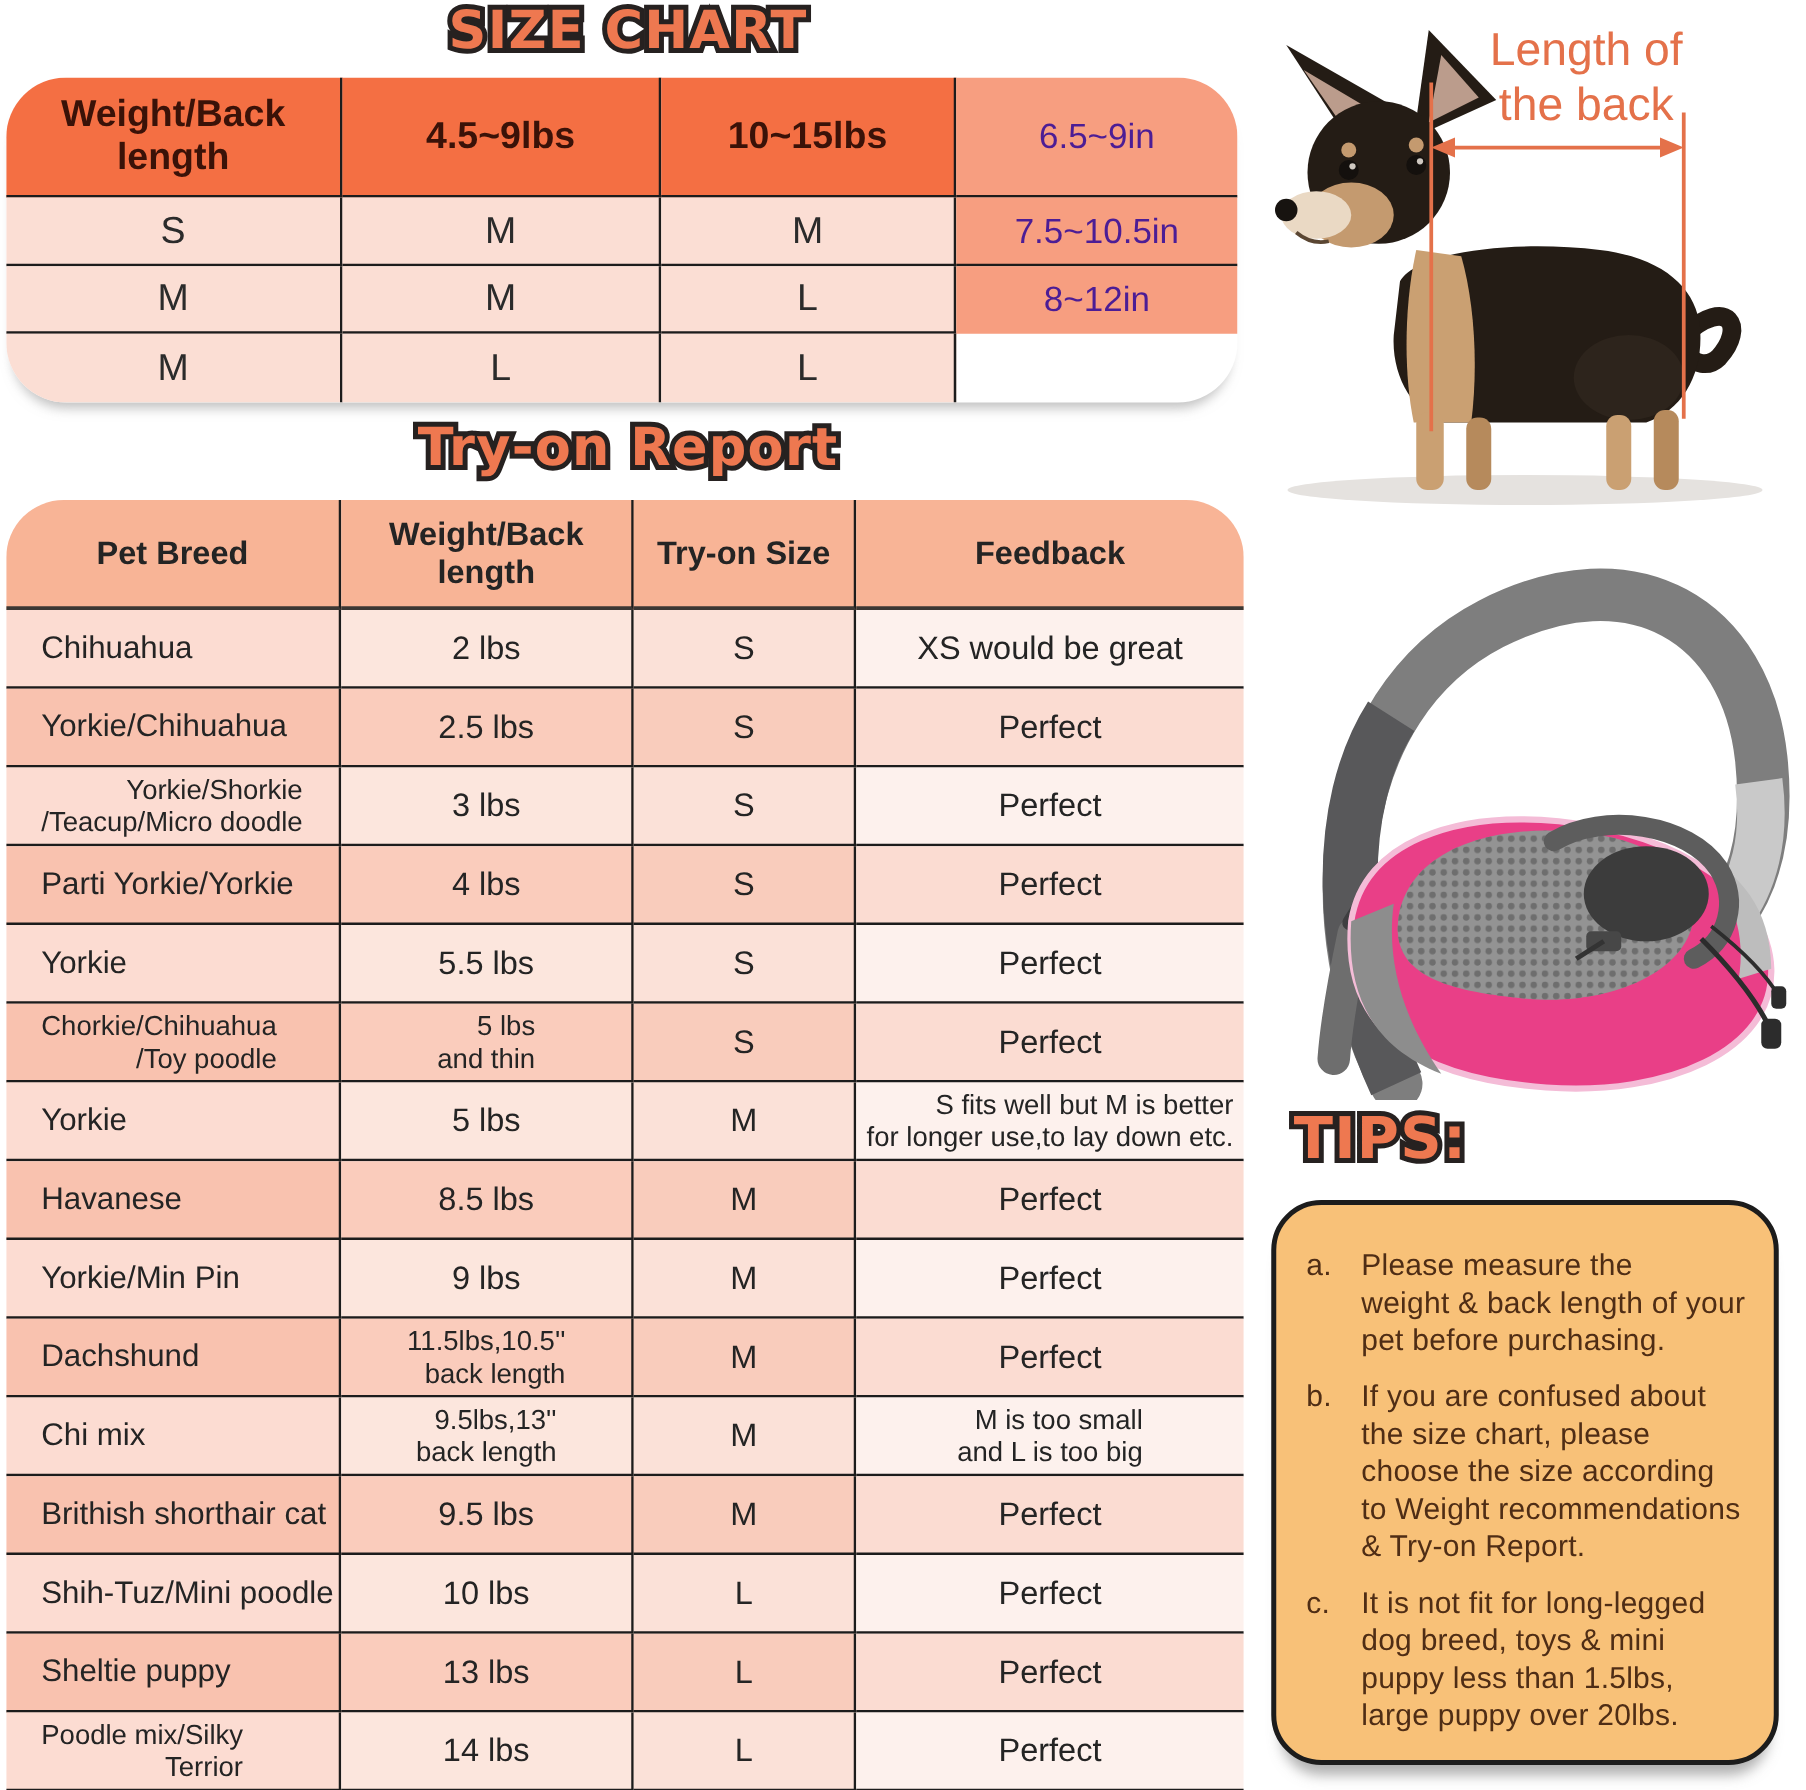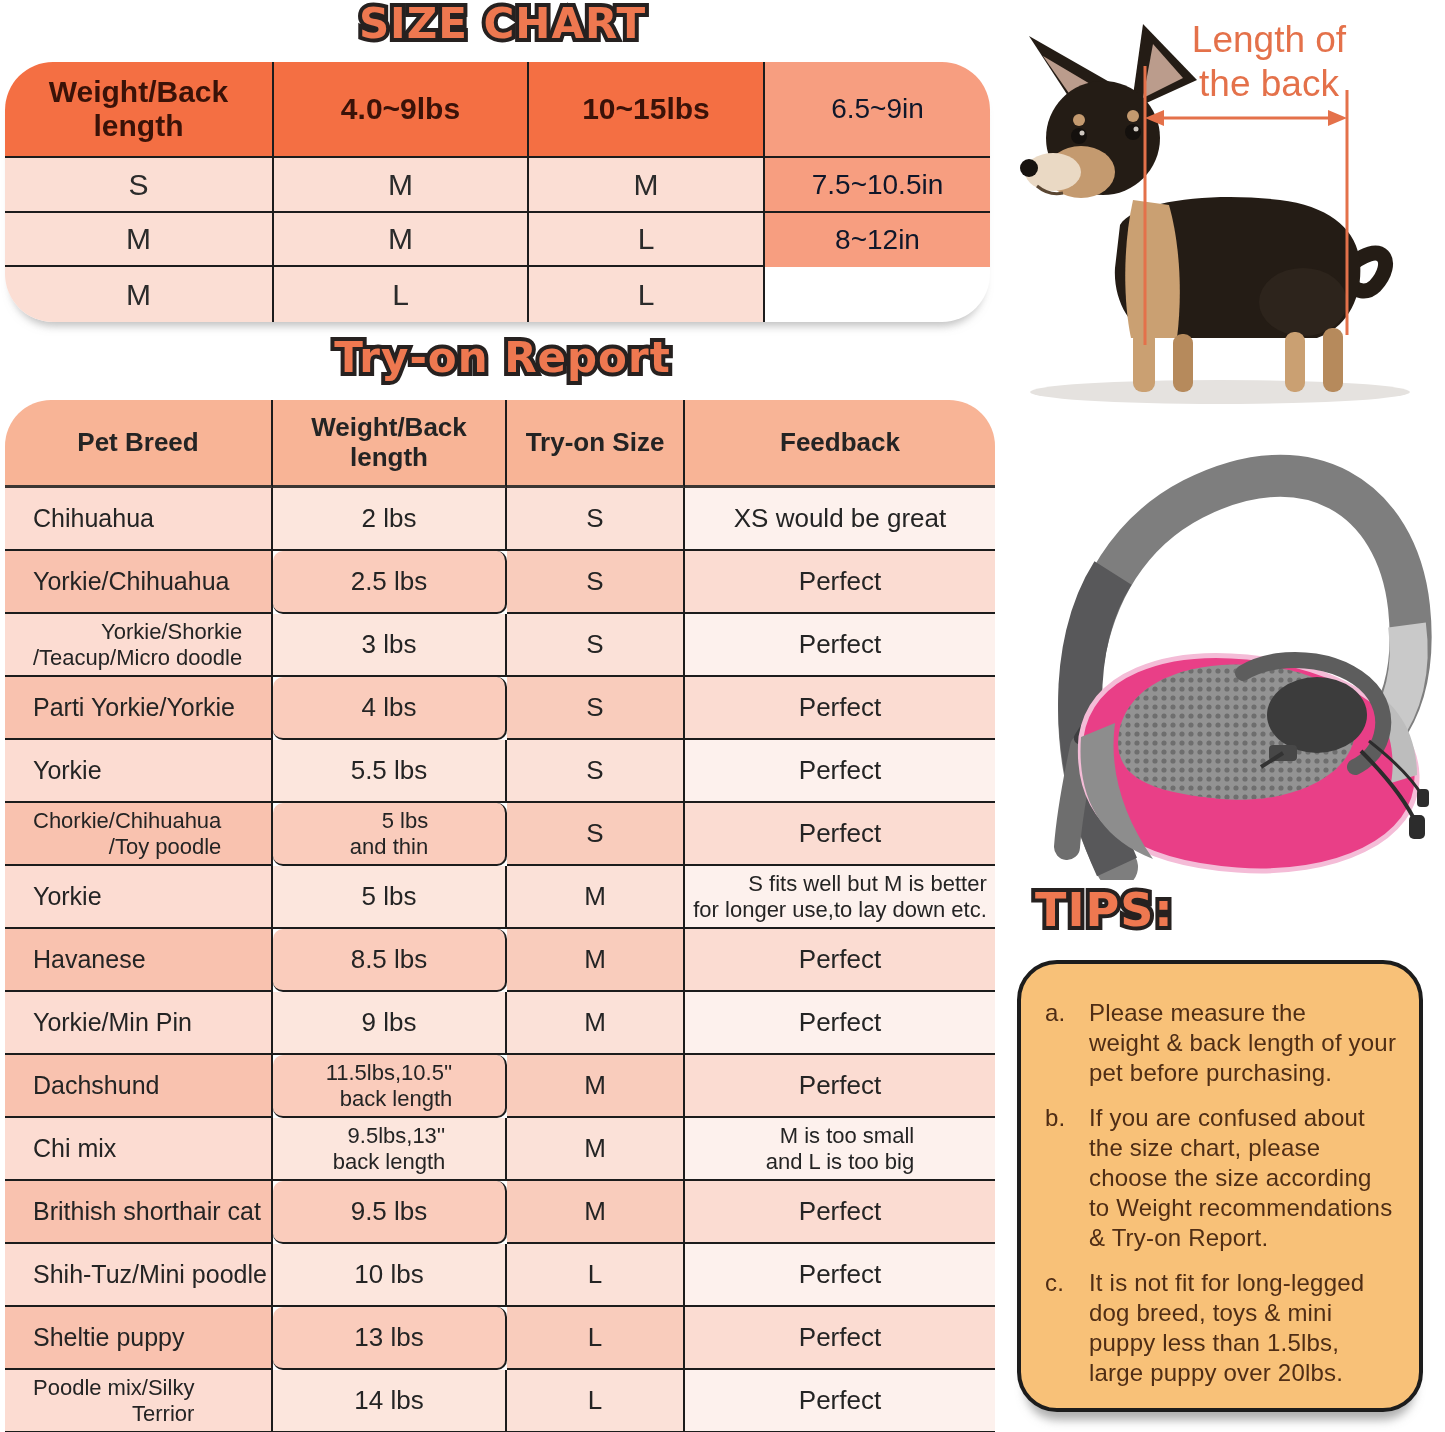--- a/index.html
+++ b/index.html
@@ -23,34 +23,34 @@
     grid-template-rows:96px 55px 54px 55px;
     border-radius:48px;overflow:hidden;
     box-shadow:0 10px 9px -6px rgba(140,140,140,.55);
   }
   .cell{display:flex;align-items:center;justify-content:center;text-align:center;
     white-space:pre-line;box-sizing:border-box;
     border-right:2px solid #1c1c1c;border-bottom:2px solid #1c1c1c;}
   .sc-table > .cell:nth-child(4n){border-right:none;}
   .sc-table > .cell:nth-last-child(-n+4){border-bottom:none;}
   .sc-h{background:#f46f43;color:#3a1208;font-weight:bold;font-size:30px;}
-  .sc-label{background:#f79e80;color:#0f172a;font-size:28px;}
+  .sc-label{background:#f79e80;color:#4c1d95;font-size:28px;}
   .sc-val{background:#fbded4;color:#2b2b2b;font-size:30px;}
   
   .to-table{
     position:absolute;left:5px;top:400px;width:990px;height:1032px;
     display:grid;grid-template-columns:268px 234px 178px 310px;
     grid-template-rows:88px repeat(15,63px);
     border-radius:46px 46px 0 0;overflow:hidden;
   }
   .to-table > .cell:nth-child(4n){border-right:none;}
   .t-h{background:#f8b496;color:#2f150c;font-weight:bold;font-size:28px;
     border-bottom-width:3px;border-bottom-color:#3c3734;}
   .t-c0.light{background:#fcdcd2;} .t-c0.dark{background:#f9c2af;}
-  .t-c1.light{background:#fce6dd;} .t-c1.dark{background:#faccbc;border-radius:10px;}
+  .t-c1.light{background:#fce6dd;} .t-c1.dark{background:#faccbc;}
   .t-c2.light{background:#fbe1d8;} .t-c2.dark{background:#f9ccbc;}
   .t-c3.light{background:#fdf1ed;} .t-c3.dark{background:#fbdcd2;}
   .to-table .cell{font-size:26px;color:#242424;line-height:1.15;}
   .to-table .breed{justify-content:flex-start;text-align:left;padding-left:28px;font-size:25px;}
   .to-table .ml{font-size:22px;text-align:right;}
   
   .tips-box{
     position:absolute;left:1017px;top:960px;width:406px;height:452px;box-sizing:border-box;
     background:#f8c178;border:4px solid #1c1c1c;border-radius:40px;
     padding:34px 20px 16px 24px;
@@ -70,21 +70,21 @@
 
 <div class="canvas">
 
   <div class="bubble-title sc-title">
     <span class="stroke">SIZE CHART</span>
     <span class="fill">SIZE CHART</span>
   </div>
 
   <div class="sc-table">
     <div class="cell sc-h">Weight/Back length</div>
-    <div class="cell sc-h">4.0~9lbs</div>
+    <div class="cell sc-h">4.5~9lbs</div>
     <div class="cell sc-h">10~15lbs</div>
   <div class="cell sc-label">6.5~9in</div>
       <div class="cell sc-val">S</div>
       <div class="cell sc-val">M</div>
       <div class="cell sc-val">M</div>
       <div class="cell sc-label">7.5~10.5in</div>
       <div class="cell sc-val">M</div>
       <div class="cell sc-val">M</div>
       <div class="cell sc-val">L</div>
       <div class="cell sc-label">8~12in</div>

